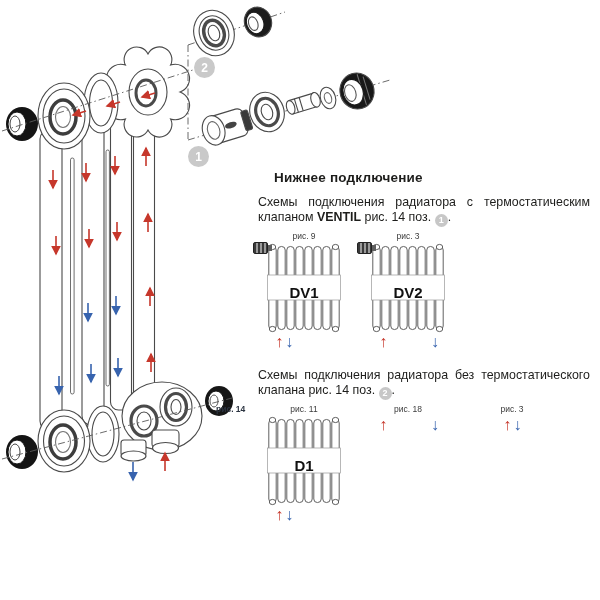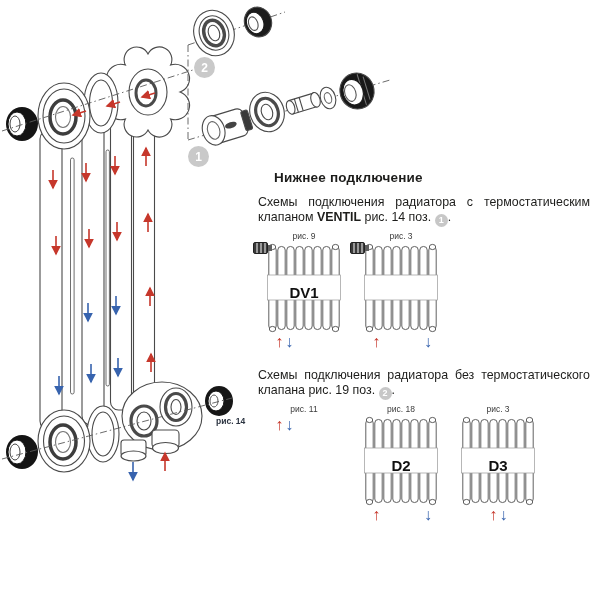--- a/index.html
+++ b/index.html
@@ -3,29 +3,29 @@
 <meta charset="utf-8">
 <style>
   html,body{margin:0;padding:0;background:#fff;}
   .page{position:relative;width:600px;height:600px;background:#fff;overflow:hidden;
         font-family:"Liberation Sans",sans-serif;color:#1d1d1b;}
   svg{display:block;}
   .art{position:absolute;left:0;top:0;}
   .callout{position:absolute;width:21px;height:21px;border-radius:50%;background:#c9c9c9;
            color:#fff;font-weight:bold;font-size:12px;display:flex;align-items:center;
            justify-content:center;line-height:1;}
-  .fig14{position:absolute;left:216px;top:416px;font-size:8.5px;font-weight:bold;color:#2b3340;}
+  .fig14{position:absolute;left:216px;top:404px;font-size:8.5px;font-weight:bold;color:#2b3340;}
   .content{position:absolute;left:258px;top:170px;width:332px;}
   .heading{font-size:13.5px;font-weight:bold;margin:0 0 2px 16px;letter-spacing:.2px;}
   .para{font-size:12.4px;line-height:15px;text-align:justify;margin:10px 0 4px 0;}
   .para b{font-weight:bold;}
   .inline-callout{display:inline-flex;width:13px;height:13px;border-radius:50%;background:#c7c7c7;
             color:#fff;font-weight:bold;font-size:9px;align-items:center;justify-content:center;
             vertical-align:-2px;}
-  .fig-row{display:flex;gap:25px;padding-left:10px;margin:4px 0 2px 0;}
+  .fig-row{display:flex;gap:32px;padding-left:10px;margin:4px 0 2px 0;}
   .fig{width:72px;flex:none;}
   .fig-caption{text-align:center;font-size:8.5px;color:#3c3c3c;margin-bottom:3px;white-space:nowrap;}
   .fig-body{position:relative;width:72px;height:88px;}
   .fig-label{position:absolute;left:0;top:32px;width:100%;height:32px;display:flex;
              align-items:center;justify-content:center;font-size:15px;font-weight:bold;color:#111;}
   .valve{position:absolute;left:-15px;top:-2px;width:13px;height:10px;border:1px solid #222;
          border-radius:2px;background:repeating-linear-gradient(90deg,#3a3a3a 0 2px,#9a9a9a 2px 4px);}
   .valve::after{content:"";position:absolute;right:-5px;top:2px;width:4px;height:6px;background:#5f5f5f;}
   .fig-arrows{position:relative;width:72px;height:24px;margin-top:2px;}
   .arr{position:absolute;top:-2px;font-size:16px;font-weight:bold;line-height:1.2;}
@@ -242,91 +242,71 @@
             <rect x="54.8" y="2.5" width="7.4" height="83" rx="3.5"></rect>
             <rect x="63.8" y="2.5" width="7.4" height="83" rx="3.5"></rect>
             <ellipse cx="4.5" cy="3" rx="3.2" ry="2.6"></ellipse>
             <ellipse cx="67.5" cy="3" rx="3.2" ry="2.6"></ellipse>
             <ellipse cx="4.5" cy="85" rx="3.2" ry="2.6"></ellipse>
             <ellipse cx="67.5" cy="85" rx="3.2" ry="2.6"></ellipse>
             <rect x="-0.5" y="31" width="73" height="25" stroke="#999" stroke-width="0.7"></rect>
           </g>
         </svg>
         <span class="valve"></span>
+        <div class="fig-label">DV2</div>
       </div>
       <div class="fig-arrows">
             <span class="arr up" style="left: 10%;">↑</span>
             <span class="arr down" style="left: 82%;">↓</span>
           </div>
     </div>
   </div>
 
-    <p class="para"><span>Схемы подключения радиатора без термостатического клапана рис. 19 поз. </span><span class="inline-callout">2</span><span>.</span></p>
+    <p class="para"><span>Схемы подключения радиатора без термостатического клапана рис. 14 поз. </span><span class="inline-callout">2</span><span>.</span></p>
 
     <div class="fig-row">
     <div class="fig">
       <div class="fig-caption">рис. 11</div>
-      <div class="fig-arrows">
-            <span class="arr up" style="left: 10%;">↑</span>
-            <span class="arr down" style="left: 24%;">↓</span>
-          </div>
-    </div>
-
-    <div class="fig">
-      <div class="fig-caption">рис. 18</div>
       <div class="fig-body">
         <svg class="mini-rad" width="72" height="88" viewBox="0 0 72 88" overflow="visible">
           <g stroke="#4f4f4f" stroke-width="0.9" fill="#fff">
             <rect x="0.8" y="2.5" width="7.4" height="83" rx="3.5"></rect>
             <rect x="9.8" y="2.5" width="7.4" height="83" rx="3.5"></rect>
             <rect x="18.8" y="2.5" width="7.4" height="83" rx="3.5"></rect>
             <rect x="27.8" y="2.5" width="7.4" height="83" rx="3.5"></rect>
             <rect x="36.8" y="2.5" width="7.4" height="83" rx="3.5"></rect>
             <rect x="45.8" y="2.5" width="7.4" height="83" rx="3.5"></rect>
             <rect x="54.8" y="2.5" width="7.4" height="83" rx="3.5"></rect>
             <rect x="63.8" y="2.5" width="7.4" height="83" rx="3.5"></rect>
             <ellipse cx="4.5" cy="3" rx="3.2" ry="2.6"></ellipse>
             <ellipse cx="67.5" cy="3" rx="3.2" ry="2.6"></ellipse>
             <ellipse cx="4.5" cy="85" rx="3.2" ry="2.6"></ellipse>
             <ellipse cx="67.5" cy="85" rx="3.2" ry="2.6"></ellipse>
             <rect x="-0.5" y="31" width="73" height="25" stroke="#999" stroke-width="0.7"></rect>
           </g>
         </svg>
 
-        <div class="fig-label">D2</div>
+        <div class="fig-label">D1</div>
       </div>
+      <div class="fig-arrows">
+            <span class="arr up" style="left: 10%;">↑</span>
+            <span class="arr down" style="left: 24%;">↓</span>
+          </div>
+    </div>
+
+    <div class="fig">
+      <div class="fig-caption">рис. 18</div>
       <div class="fig-arrows">
             <span class="arr up" style="left: 10%;">↑</span>
             <span class="arr down" style="left: 82%;">↓</span>
           </div>
     </div>
 
     <div class="fig">
       <div class="fig-caption">рис. 3</div>
-      <div class="fig-body">
-        <svg class="mini-rad" width="72" height="88" viewBox="0 0 72 88" overflow="visible">
-          <g stroke="#4f4f4f" stroke-width="0.9" fill="#fff">
-            <rect x="0.8" y="2.5" width="7.4" height="83" rx="3.5"></rect>
-            <rect x="9.8" y="2.5" width="7.4" height="83" rx="3.5"></rect>
-            <rect x="18.8" y="2.5" width="7.4" height="83" rx="3.5"></rect>
-            <rect x="27.8" y="2.5" width="7.4" height="83" rx="3.5"></rect>
-            <rect x="36.8" y="2.5" width="7.4" height="83" rx="3.5"></rect>
-            <rect x="45.8" y="2.5" width="7.4" height="83" rx="3.5"></rect>
-            <rect x="54.8" y="2.5" width="7.4" height="83" rx="3.5"></rect>
-            <rect x="63.8" y="2.5" width="7.4" height="83" rx="3.5"></rect>
-            <ellipse cx="4.5" cy="3" rx="3.2" ry="2.6"></ellipse>
-            <ellipse cx="67.5" cy="3" rx="3.2" ry="2.6"></ellipse>
-            <ellipse cx="4.5" cy="85" rx="3.2" ry="2.6"></ellipse>
-            <ellipse cx="67.5" cy="85" rx="3.2" ry="2.6"></ellipse>
-            <rect x="-0.5" y="31" width="73" height="25" stroke="#999" stroke-width="0.7"></rect>
-          </g>
-        </svg>
-
-        <div class="fig-label">D3</div>
-      </div>
       <div class="fig-arrows">
             <span class="arr up" style="left: 38%;">↑</span>
             <span class="arr down" style="left: 52%;">↓</span>
           </div>
     </div>
   </div>
   </div>
 
 </div>
 

